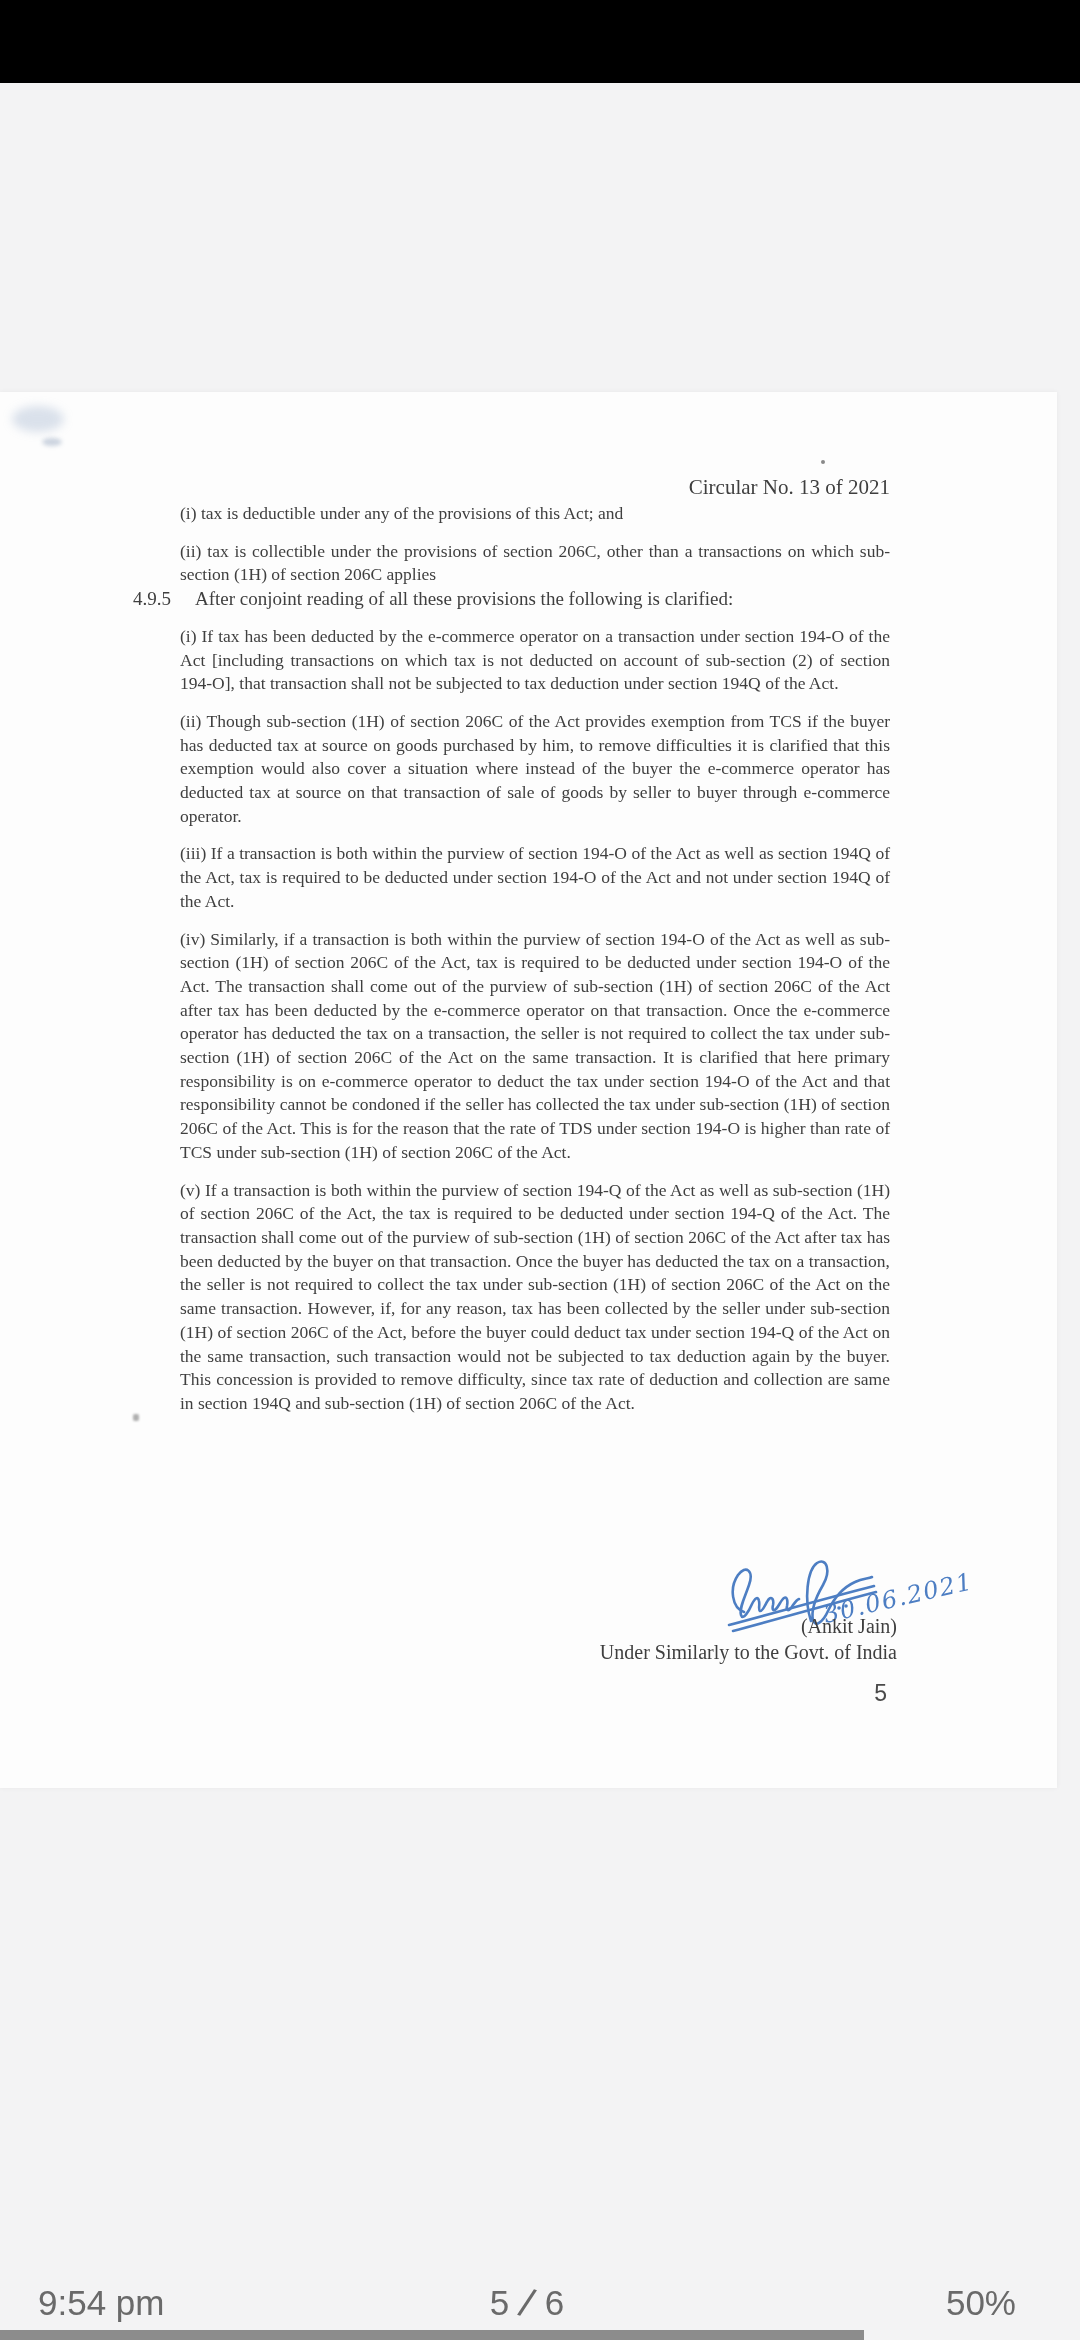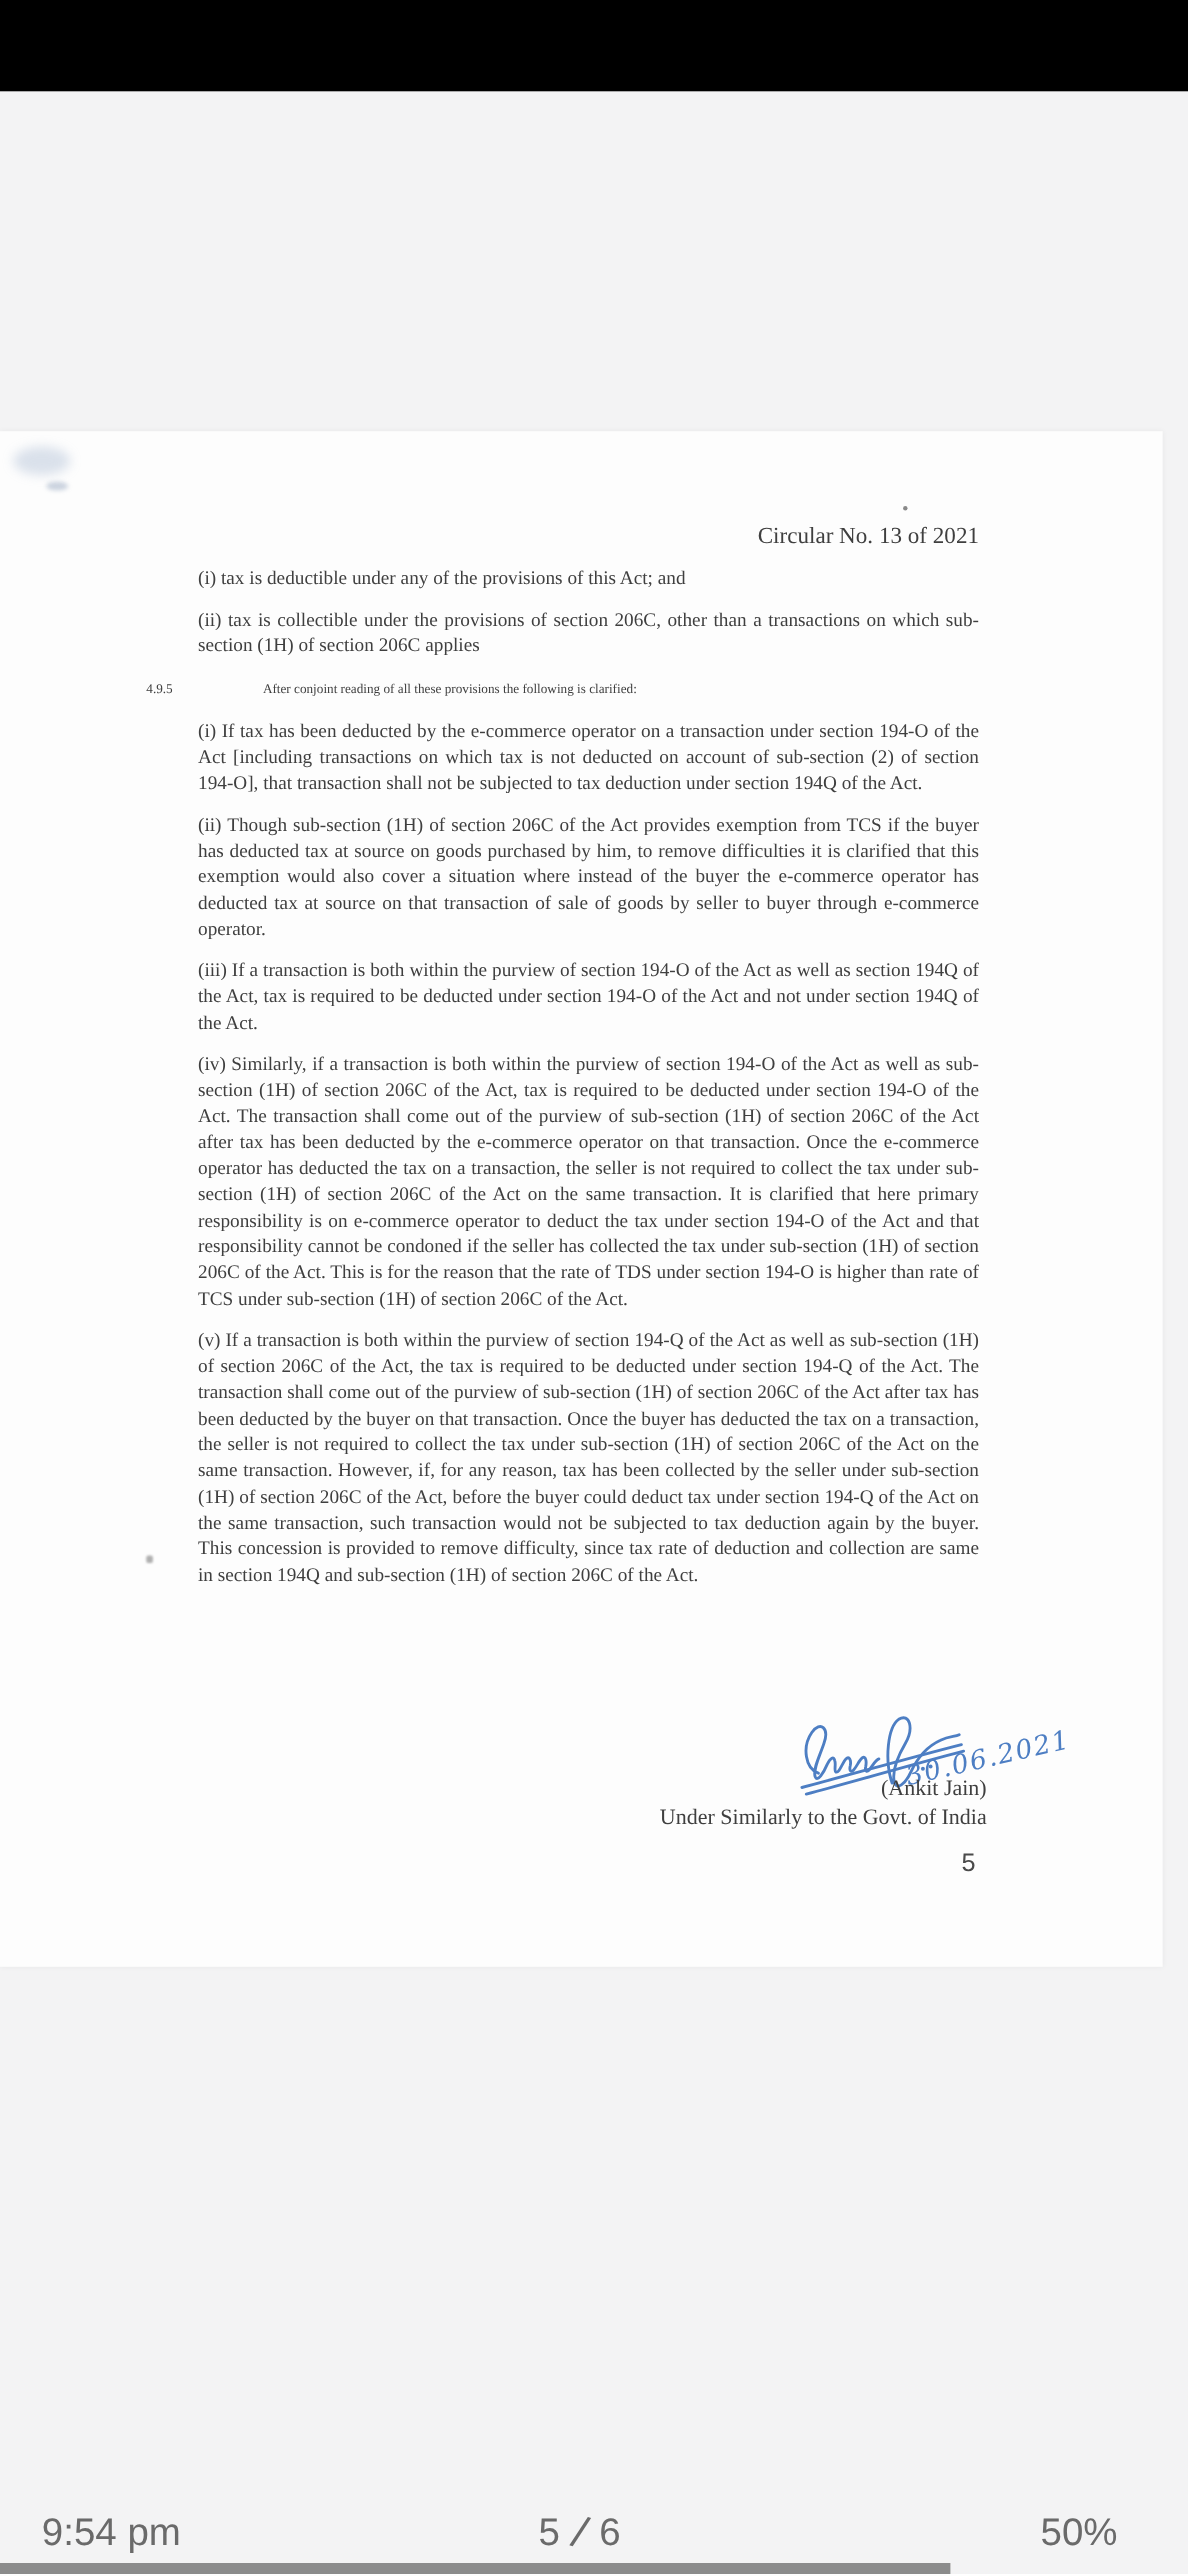--- a/index.html
+++ b/index.html
@@ -11,23 +11,23 @@
 
   
   .page{position:absolute;left:0;top:392px;width:1057px;height:1396px;background:#fdfdfd;
         box-shadow:0 0 5px rgba(0,0,0,0.05);}
   .page-inner{position:relative;width:100%;height:100%;
         font-family:"Liberation Serif",serif;color:#3f3f3f;padding-left:12px;}
 
   .text-col{position:absolute;left:180px;top:0;width:710px;}
   .doc-header{margin-top:82px;text-align:right;font-size:21px;line-height:26px;}
   .para{font-size:17.5px;line-height:23.7px;text-align:justify;margin:14px 0 0 0;}
-  .para.first{margin-top:14px;}
-  .section-heading{display:flex;margin-left:-47px;margin-top:16px;
-        font-size:12px;line-height:23.7px;gap:44px;}
+  .para.first{margin-top:2px;}
+  .section-heading{display:flex;margin-left:-47px;
+        font-size:19px;line-height:23.7px;}
   .section-number{flex:0 0 62px;}
 
   
   .sig-svg{position:absolute;left:722px;top:1166px;}
   .sig-date{position:absolute;left:822px;top:1192px;font-family:"DejaVu Serif",serif;
         font-style:italic;font-size:24px;color:#4d7ec3;letter-spacing:1.5px;
         transform:rotate(-13deg);white-space:nowrap;}
   .sig-name{position:absolute;right:172px;top:1222px;font-size:20px;line-height:24px;text-align:center;}
   .sig-title{position:absolute;right:172px;top:1248px;font-size:20px;line-height:24px;}
   .page-number{position:absolute;right:182px;top:1288px;font-family:"Liberation Sans",sans-serif;

